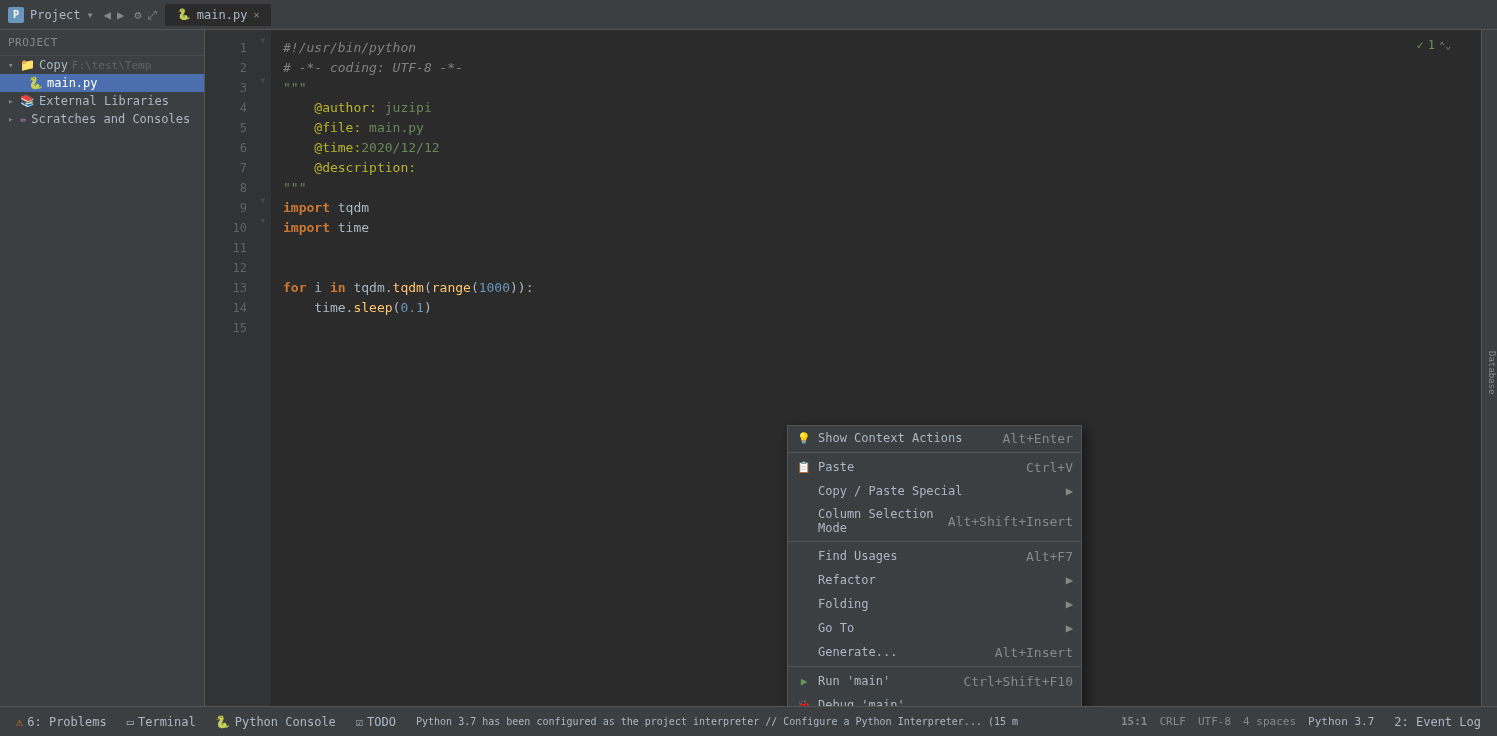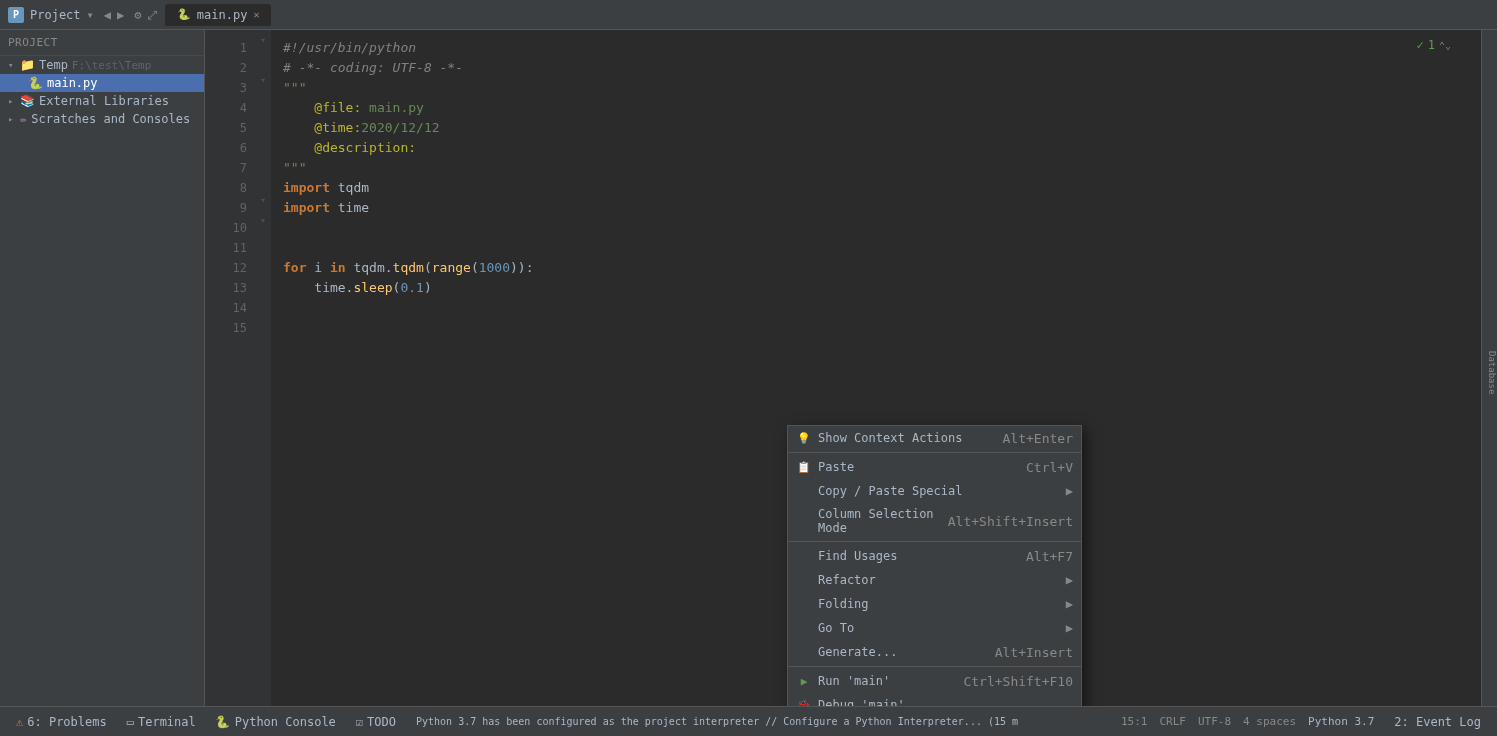--- a/index.html
+++ b/index.html
@@ -284,21 +284,21 @@
 </div>
 
 <div class="main-area">
 
   <div class="sidebar">
     <div class="sidebar-header">Project</div>
 
     <div class="tree-item">
       <span class="arrow">▾</span>
       <span class="icon tree-folder-icon">📁</span>
-      <span>Temp</span>
+      <span>Copy</span>
       <span style="color:#606366; font-size:11px; margin-left:4px;">F:\test\Temp</span>
     </div>
     <div class="tree-item selected" style="padding-left: 28px;">
       <span class="icon tree-file-icon">🐍</span>
       <span>main.py</span>
     </div>
     <div class="tree-item">
       <span class="arrow">▸</span>
       <span class="icon tree-libs-icon">📚</span>
       <span>External Libraries</span>
@@ -346,20 +346,21 @@
         <div class="gutter-cell"></div>
         <div class="gutter-cell"></div>
         <div class="gutter-cell"></div>
         <div class="gutter-cell"></div>
       </div>
 
       <div class="code-area">
         <div class="code-line"><span class="comment">#!/usr/bin/python</span></div>
         <div class="code-line"><span class="comment"># -*- coding: UTF-8 -*-</span></div>
         <div class="code-line"><span class="str">"""</span></div>
+        <div class="code-line"><span class="str">    </span><span class="decorator">@author:</span><span class="str"> juzipi</span></div>
         <div class="code-line"><span class="str">    </span><span class="decorator">@file:</span><span class="str"> main.py</span></div>
         <div class="code-line"><span class="str">    </span><span class="decorator">@time:</span><span class="str">2020/12/12</span></div>
         <div class="code-line"><span class="str">    </span><span class="decorator">@description:</span></div>
         <div class="code-line"><span class="str">"""</span></div>
         <div class="code-line"><span class="kw">import</span><span class="plain"> tqdm</span></div>
         <div class="code-line"><span class="kw">import</span><span class="plain"> time</span></div>
         <div class="code-line"></div>
         <div class="code-line"></div>
         <div class="code-line"><span class="kw">for</span><span class="plain"> i </span><span class="kw">in</span><span class="plain"> tqdm.</span><span class="func">tqdm</span><span class="plain">(</span><span class="func">range</span><span class="plain">(</span><span class="num">1000</span><span class="plain">)):</span></div>
         <div class="code-line"><span class="plain">    time.</span><span class="func">sleep</span><span class="plain">(</span><span class="num">0.1</span><span class="plain">)</span></div>
@@ -466,21 +467,21 @@
     <span>Python Console</span>
   </div>
   <div class="status-tab">
     <span>☑</span>
     <span>TODO</span>
   </div>
 
   <div class="status-message">Python 3.7 has been configured as the project interpreter // Configure a Python Interpreter... (15 m</div>
 
   <div class="status-bar-right">
-    <span style="cursor:pointer;">15:1</span>
+    <span style="cursor:pointer;font-weight:bold;">15:1</span>
     <span style="cursor:pointer;">CRLF</span>
     <span style="cursor:pointer;">UTF-8</span>
     <span style="cursor:pointer;">4 spaces</span>
     <span style="cursor:pointer; color:#a9b7c6;">Python 3.7</span>
     <div class="status-tab">
       <span>2: Event Log</span>
     </div>
   </div>
 </div>
 

